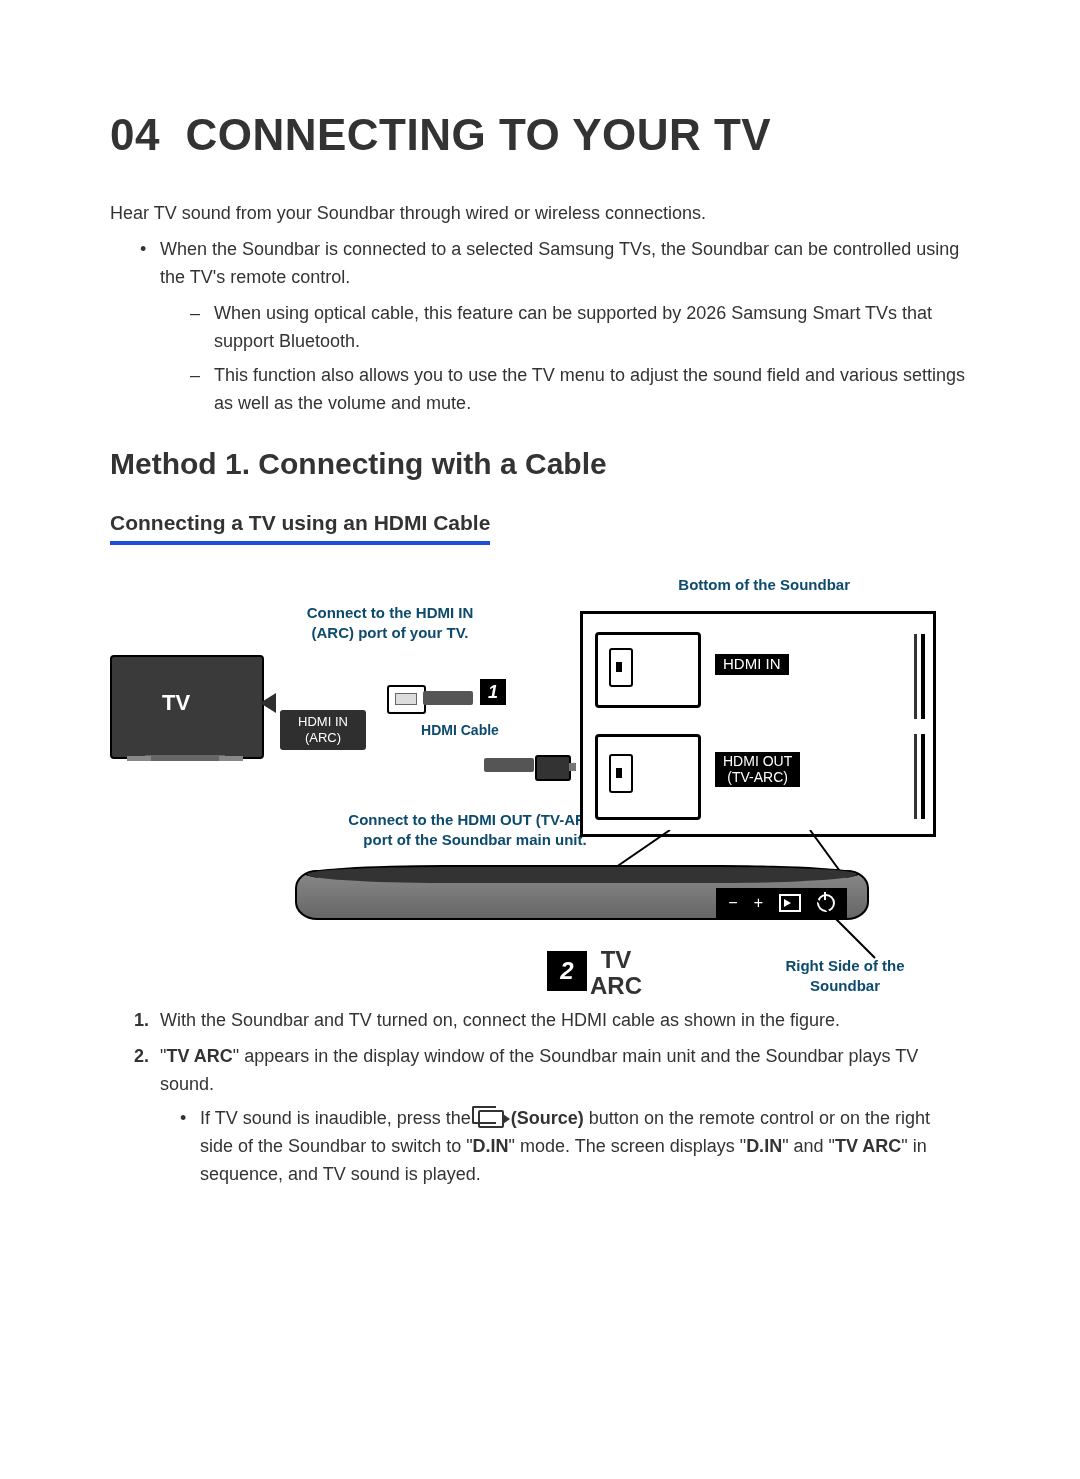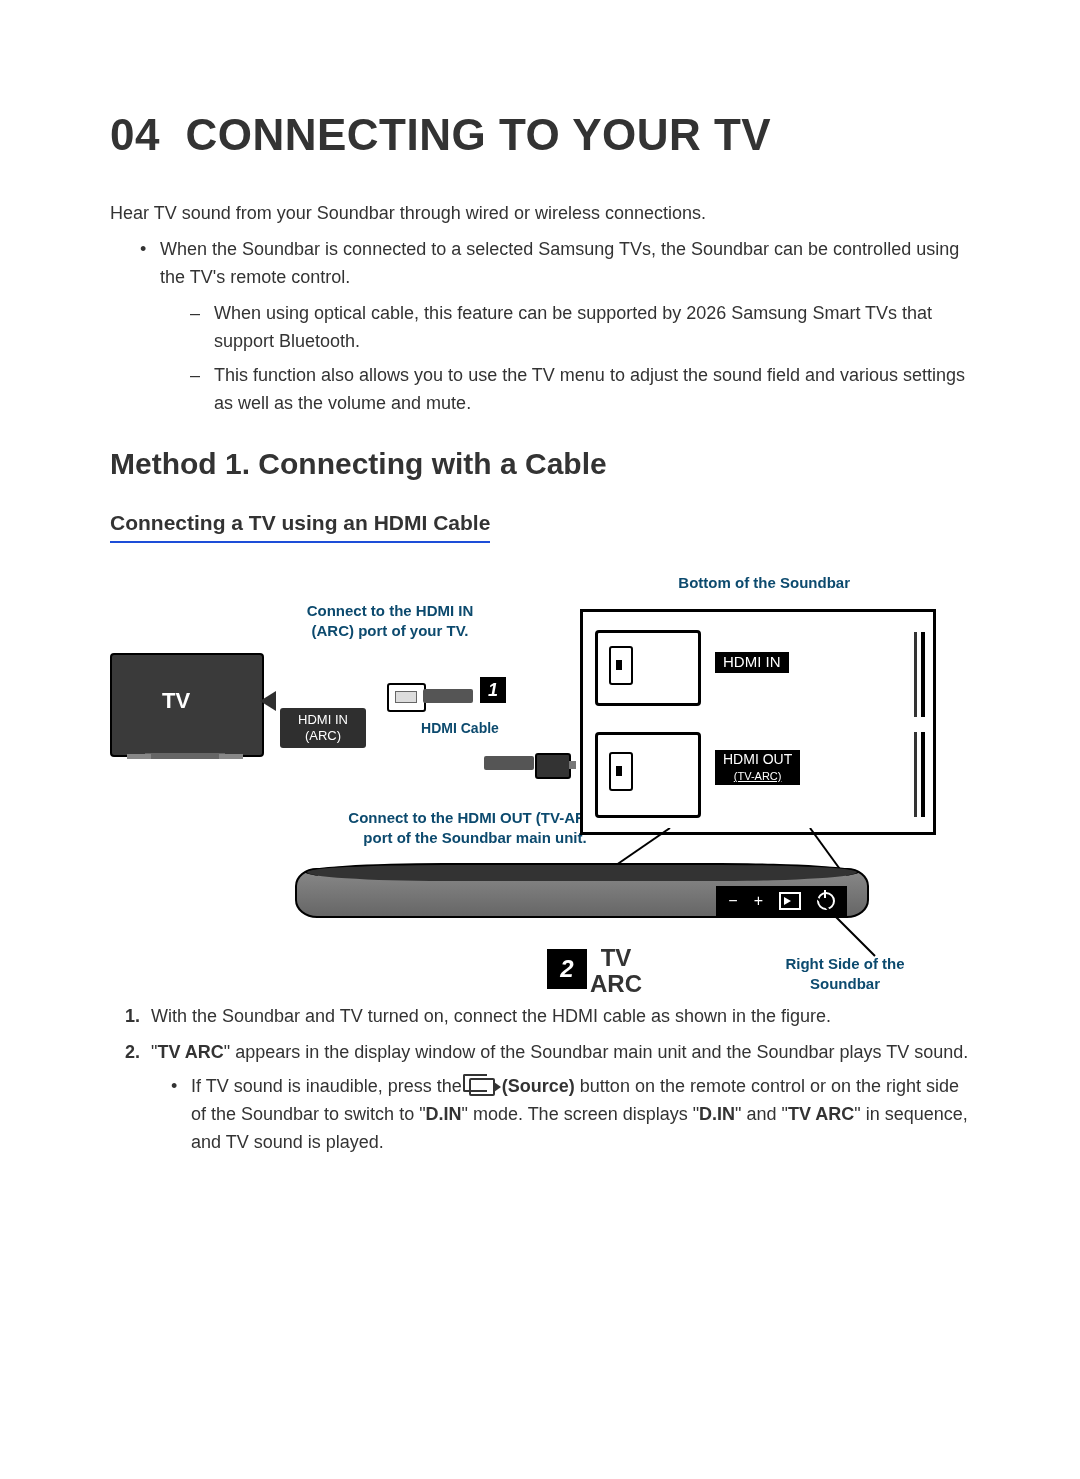--- a/index.html
+++ b/index.html
@@ -67,21 +67,21 @@
   .h2 {
     font-size: 30px;
     font-weight: 700;
     margin: 30px 0 30px 0;
   }
   .h3 {
     font-size: 21px;
     font-weight: 700;
     margin: 0 0 30px 0;
     padding-bottom: 6px;
-    border-bottom: 2px solid #1d4ed8;
+    border-bottom: 4px solid #1d4ed8;
     display: inline-block;
   }
   .diagram-wrap {
     position: relative;
     width: 860px;
     height: 420px;
     margin-bottom: 10px;
   }
   .dlabel {
     position: absolute;
@@ -306,21 +306,21 @@
   .tvarc-box {
     position:absolute;
     left:480px; top:372px;
     text-align:center;
     font-size:24px;
     font-weight:700;
     line-height:1.05;
   }
 
   
-  .steps { list-style:none; padding:0; margin:3px; counter-reset: step; }
+  .steps { list-style:none; padding:0; margin:12px; counter-reset: step; }
   .steps > li {
     counter-increment: step;
     position:relative;
     padding-left:38px;
     font-size:18px;
     line-height:1.55;
     margin-bottom:8px;
   }
   .steps > li::before {
     content: counter(step) ".";
@@ -441,21 +441,21 @@
       <div class="slit2" style="top:120px;"></div>
 
       <div class="port-cut" style="top:18px; height:70px;"></div>
       <div class="port-hole" style="top:34px; left:26px;"></div>
       <div class="port-label" style="top:40px; left:132px;">HDMI IN</div>
 
       <div class="port-cut" style="top:120px; height:80px;"></div>
       <div class="port-hole" style="top:140px; left:26px;"></div>
       <div class="port-label" style="top:138px; left:132px; font-size:14px;">
         <span>HDMI OUT</span><br>
-        <span style="font-size:11px;text-decoration:underline;">(TV-ARC)</span>
+        <span style="font-size:14px;">(TV-ARC)</span>
       </div>
     </div>
 
     <svg style="position:absolute; left:470px; top:255px; width:350px; height:75px;">
       <line x1="90" y1="0" x2="10" y2="55" stroke="#000" stroke-width="2"></line>
       <line x1="230" y1="0" x2="270" y2="55" stroke="#000" stroke-width="2"></line>
     </svg>
 
     <div class="sb-body">
       <div class="sb-ctrl-panel">

